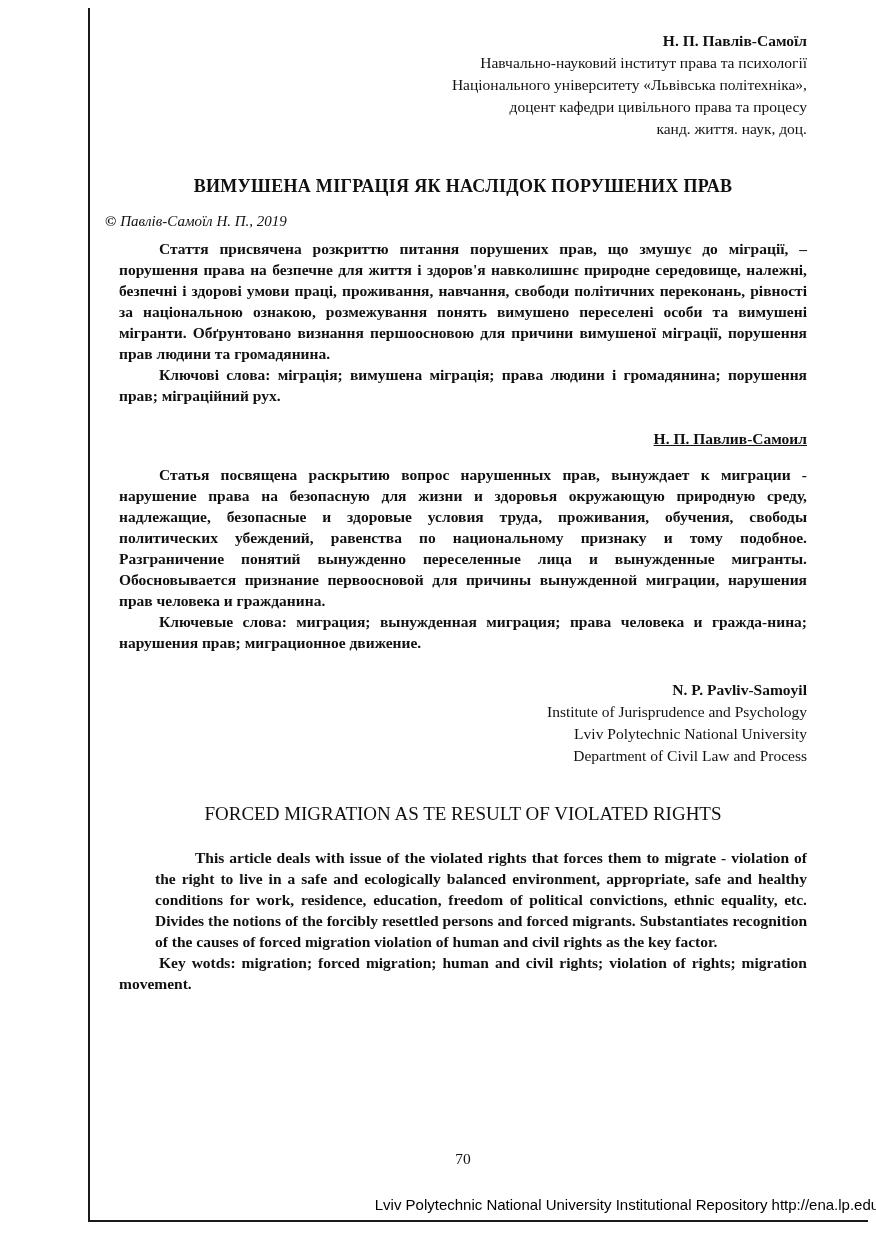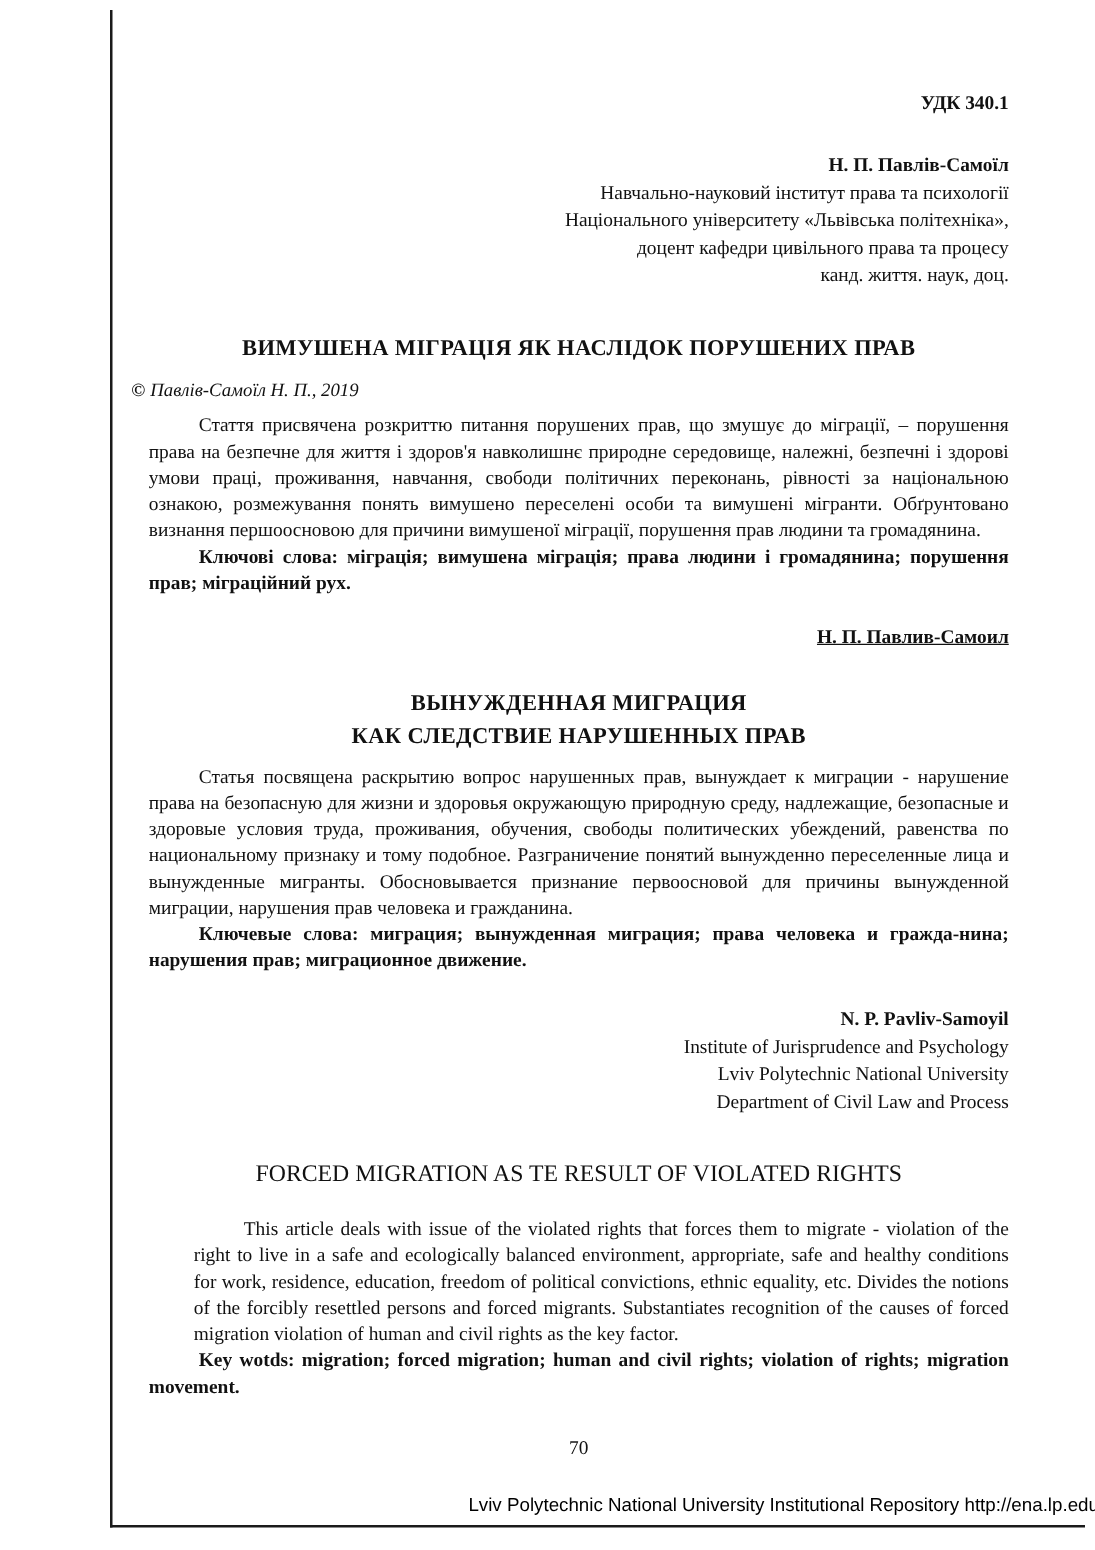--- a/index.html
+++ b/index.html
@@ -68,21 +68,21 @@
   }
   .copyright .csym {
     font-style: normal;
     font-weight: bold;
     margin-right: 4px;
   }
   .abstract {
     margin: 8px 0 0 0;
     text-align: justify;
     text-indent: 40px;
-    font-weight: normal;
+    font-weight: bold;
     font-size: 15.5px;
     line-height: 21px;
   }
   .keywords {
     margin: 0;
     text-align: justify;
     text-indent: 40px;
     font-weight: bold;
     font-size: 15.5px;
     line-height: 21px;
@@ -142,43 +142,38 @@
   }
 </style>
 </head>
 <body>
 
 <div class="frame-left"></div>
 <div class="frame-bottom"></div>
 
 <div class="content">
 
-  <p class="udk">УДК 340.1</p>
 
   <div class="author-block">
     <p class="name">Н. П. Павлів-Самоїл</p>
     <p>Навчально-науковий інститут права та психології</p>
     <p>Національного університету «Львівська політехніка»,</p>
     <p>доцент кафедри цивільного права та процесу</p>
     <p>канд. життя. наук, доц.</p>
   </div>
 
   <h1 class="title-uk">ВИМУШЕНА МІГРАЦІЯ ЯК НАСЛІДОК ПОРУШЕНИХ ПРАВ</h1>
 
   <p class="copyright"><span class="csym">©</span><span>Павлів-Самоїл Н. П., 2019</span></p>
 
   <p class="abstract">Стаття присвячена розкриттю питання порушених прав, що змушує до міграції, – порушення права на безпечне для життя і здоров'я навколишнє природне середовище, належні, безпечні і здорові умови праці, проживання, навчання, свободи політичних переконань, рівності за національною ознакою, розмежування понять вимушено переселені особи та вимушені мігранти. Обґрунтовано визнання першоосновою для причини вимушеної міграції, порушення прав людини та громадянина.</p>
   <p class="keywords">Ключові слова: міграція; вимушена міграція; права людини і громадянина; порушення прав; міграційний рух.</p>
 
   <p class="author-ru">Н. П. Павлив-Самоил</p>
 
-  <div class="title-ru">
-    <p>ВЫНУЖДЕННАЯ МИГРАЦИЯ</p>
-    <p>КАК СЛЕДСТВИЕ НАРУШЕННЫХ ПРАВ</p>
-  </div>
 
   <p class="abstract abstract-ru">Статья посвящена раскрытию вопрос нарушенных прав, вынуждает к миграции - нарушение права на безопасную для жизни и здоровья окружающую природную среду, надлежащие, безопасные и здоровые условия труда, проживания, обучения, свободы политических убеждений, равенства по национальному признаку и тому подобное. Разграничение понятий вынужденно переселенные лица и вынужденные мигранты. Обосновывается признание первоосновой для причины вынужденной миграции, нарушения прав человека и гражданина.</p>
   <p class="keywords">Ключевые слова: миграция; вынужденная миграция; права человека и гражда-нина; нарушения прав; миграционное движение.</p>
 
   <div class="author-block-en">
     <p class="name">N. P. Pavliv-Samoyil</p>
     <p>Institute of Jurisprudence and Psychology</p>
     <p>Lviv Polytechnic National University</p>
     <p>Department of Civil Law and Process</p>
   </div>

